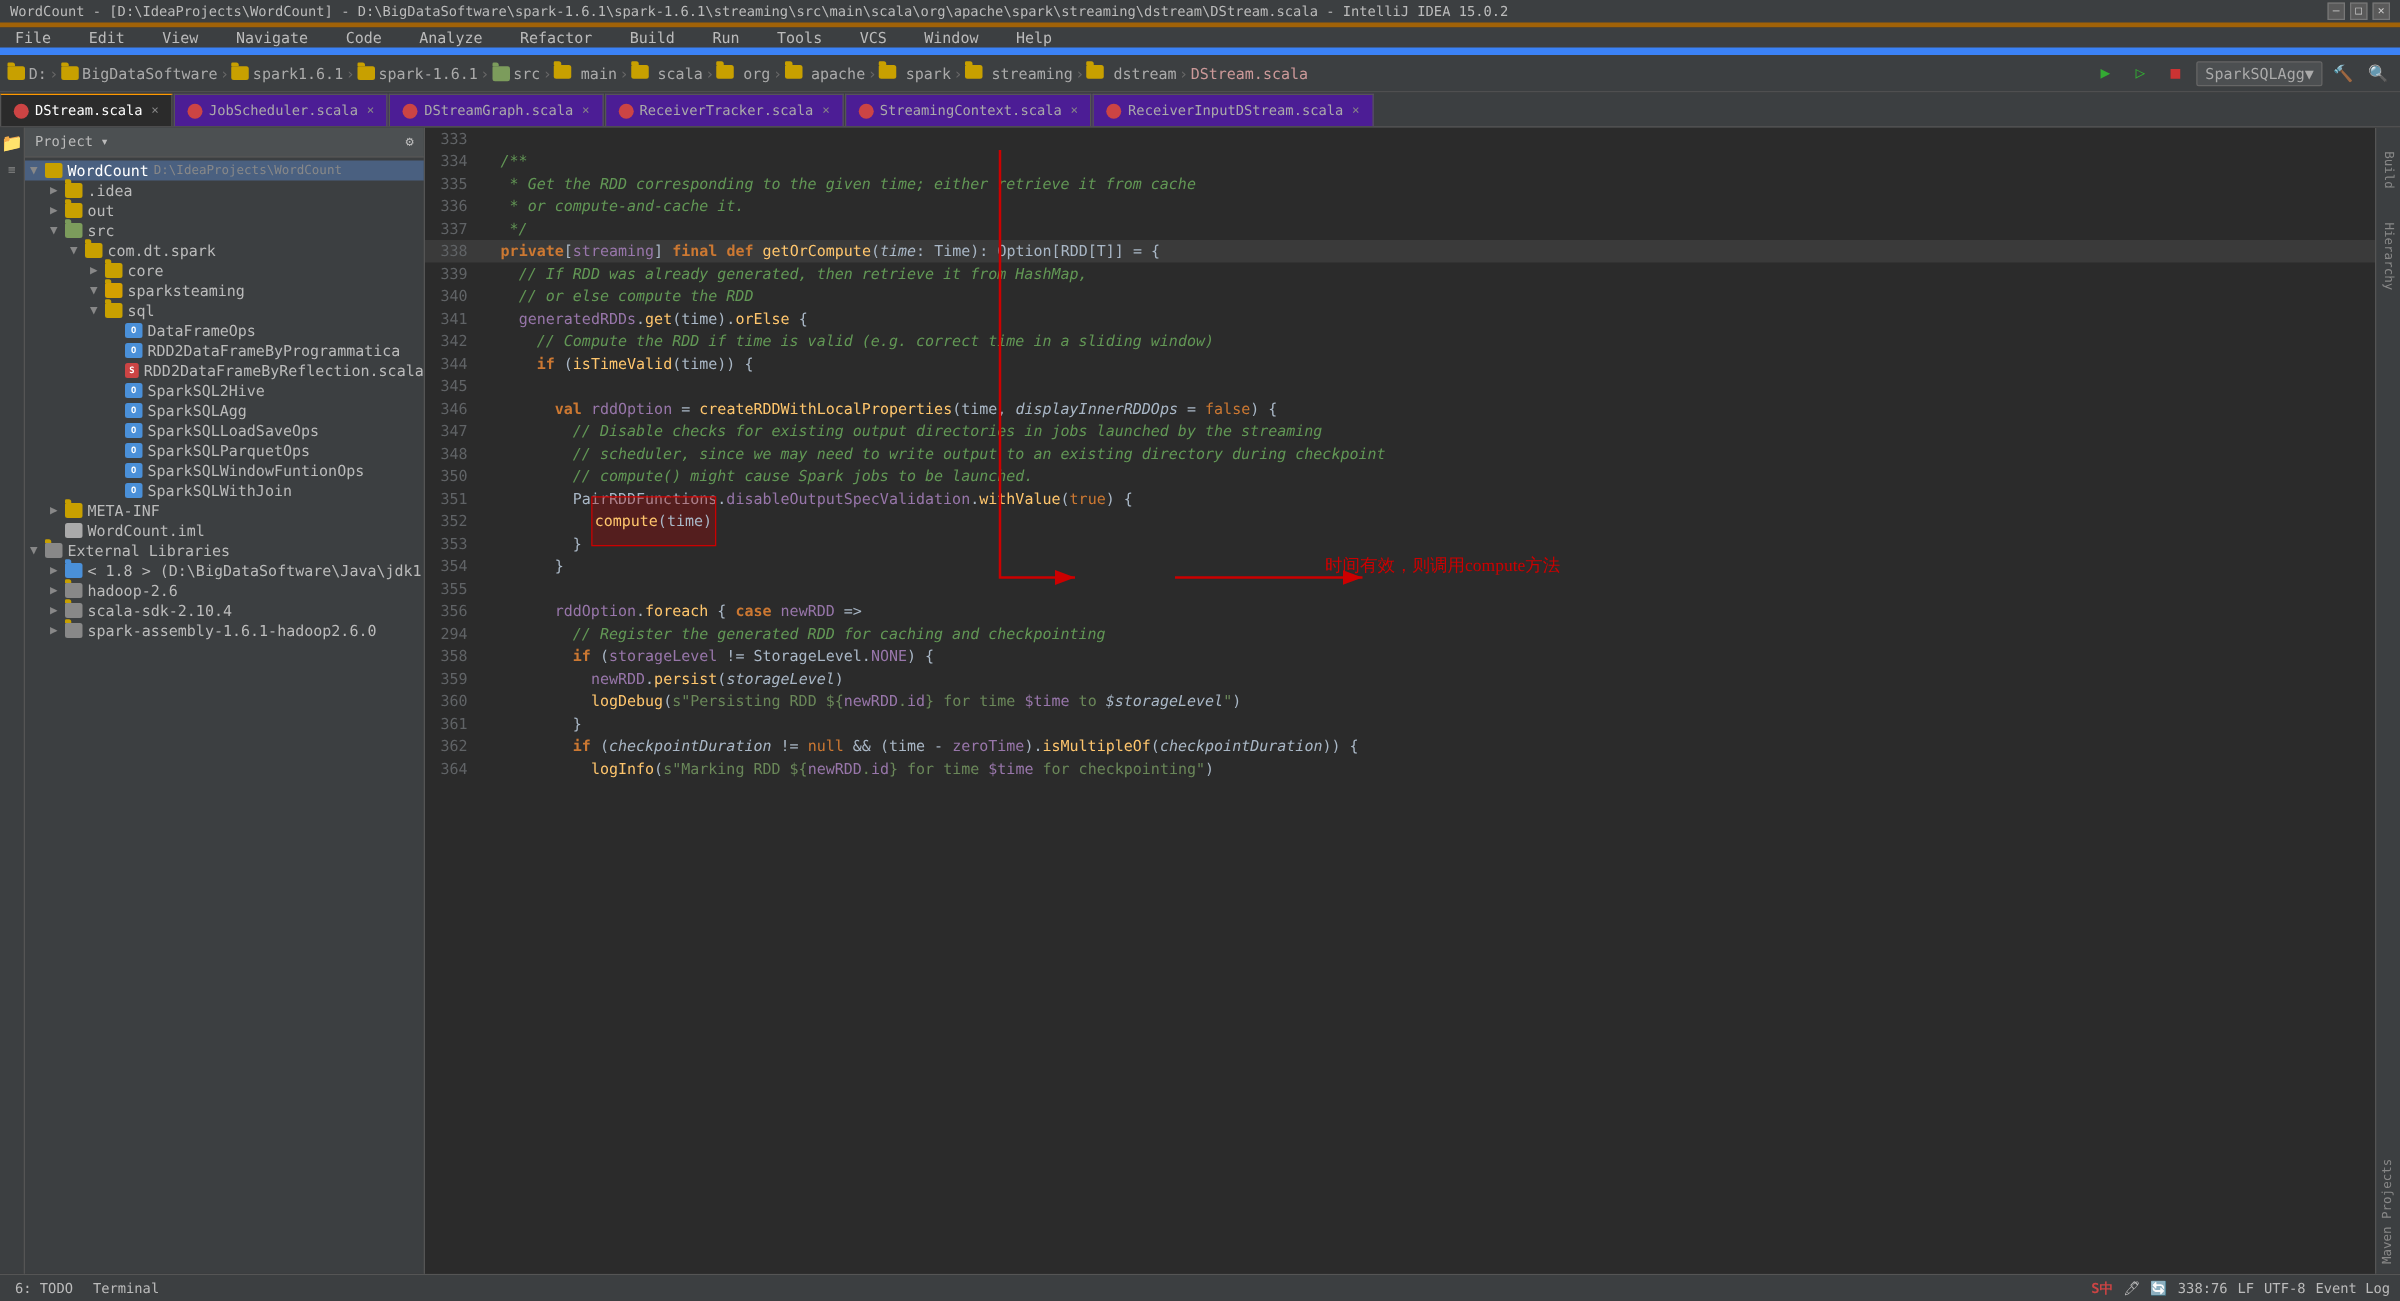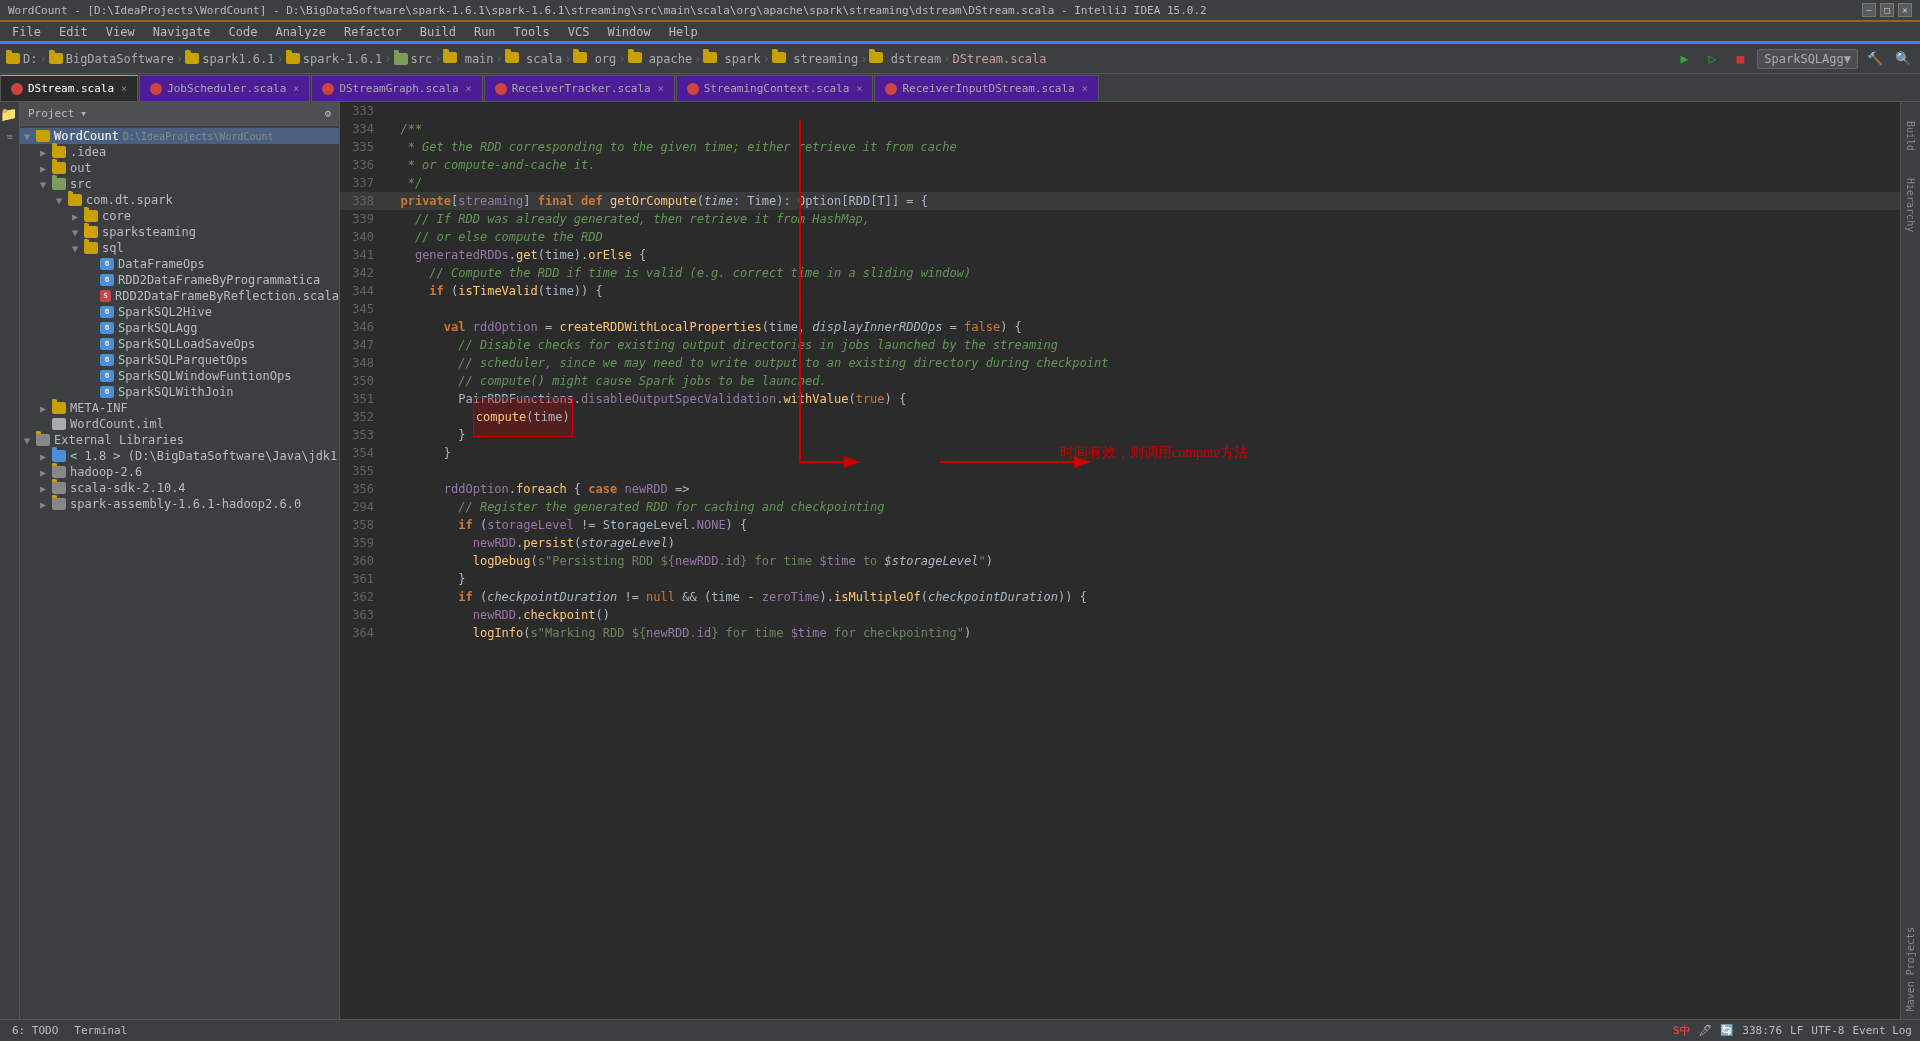--- a/index.html
+++ b/index.html
@@ -14,21 +14,21 @@
     }
 
     
     #titlebar {
       height: 22px;
       background: #3c3f41;
       display: flex;
       align-items: center;
       justify-content: space-between;
       padding: 0 8px;
-      border-bottom: 2px solid #a16207;
+      border-bottom: 4px solid #a16207;
     }
     #titlebar-text {
       color: #bbb;
       font-size: 11px;
     }
     #titlebar-buttons {
       display: flex;
       gap: 4px;
     }
     .title-btn {
@@ -44,22 +44,22 @@
       color: #ccc;
     }
 
     
     #menubar {
       height: 22px;
       background: #3c3f41;
       display: flex;
       align-items: center;
       padding: 0 4px;
-      gap: 2px;
-      border-bottom: 3px solid #3b82f6;
+      gap: 14px;
+      border-bottom: 6px solid #3b82f6;
     }
     .menu-item {
       padding: 2px 8px;
       color: #bbb;
       font-size: 12px;
       cursor: pointer;
     }
 
     
     #toolbar {
@@ -852,24 +852,20 @@
         <div class="code-line">
           <span class="line-num">361</span>
           <span class="line-content">          }</span>
         </div>
 
         <div class="code-line">
           <span class="line-num">362</span>
           <span class="line-content">          <span class="kw">if</span> (<span class="param">checkpointDuration</span> != <span class="kw2">null</span> &amp;&amp; (time - <span class="field">zeroTime</span>).<span class="fn">isMultipleOf</span>(<span class="param">checkpointDuration</span>)) {</span>
         </div>
 
-        <div class="code-line">
-          <span class="line-num">363</span>
-          <span class="line-content">            <span class="field">newRDD</span>.<span class="fn">checkpoint</span>()</span>
-        </div>
 
         <div class="code-line">
           <span class="line-num">364</span>
           <span class="line-content">            <span class="fn">logInfo</span>(<span class="str">s"Marking RDD ${<span class="field">newRDD</span>.<span class="field">id</span>} for time <span class="field">$time</span> for checkpointing"</span>)</span>
         </div>
 
       </div>
     </div>
 
     <div style="position:absolute;top:0;left:0;width:100%;height:100%;pointer-events:none;">

